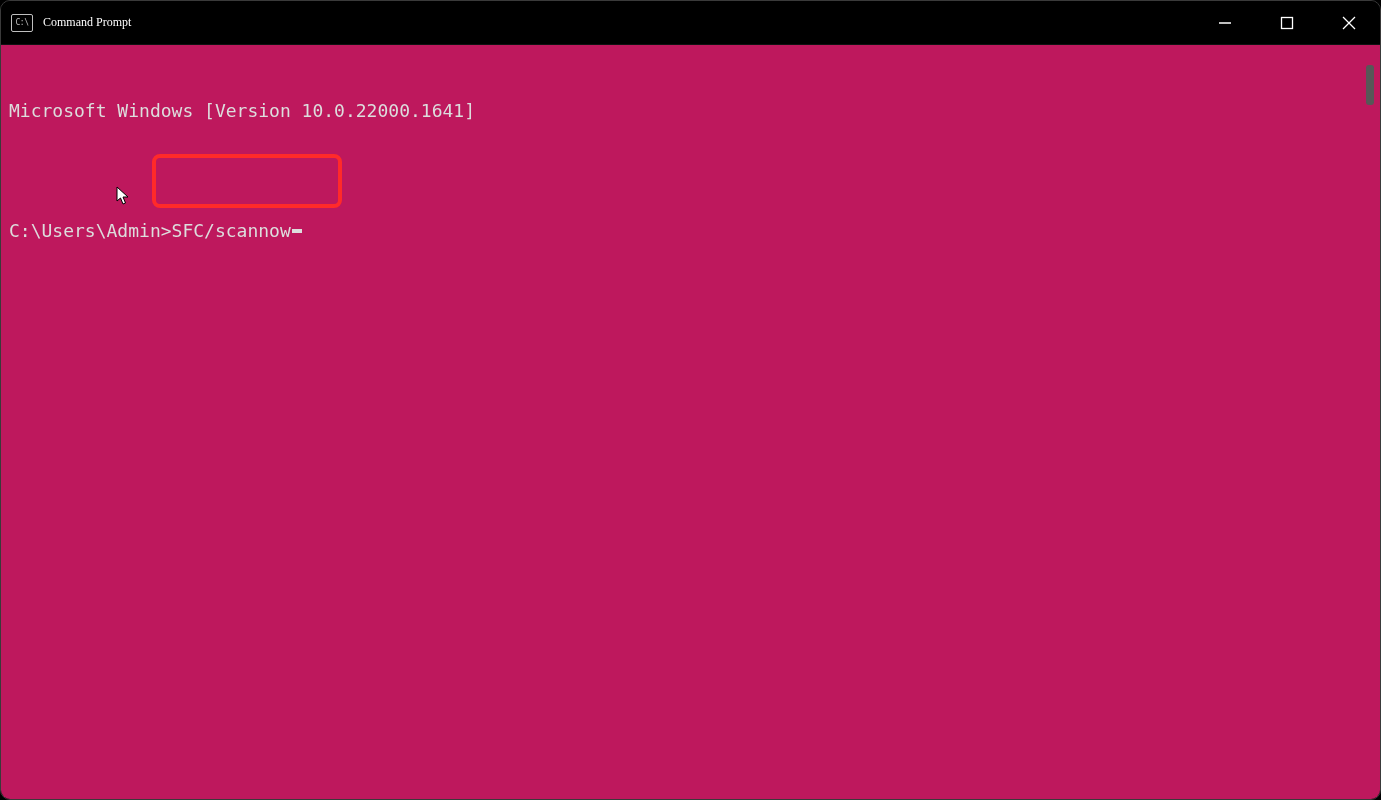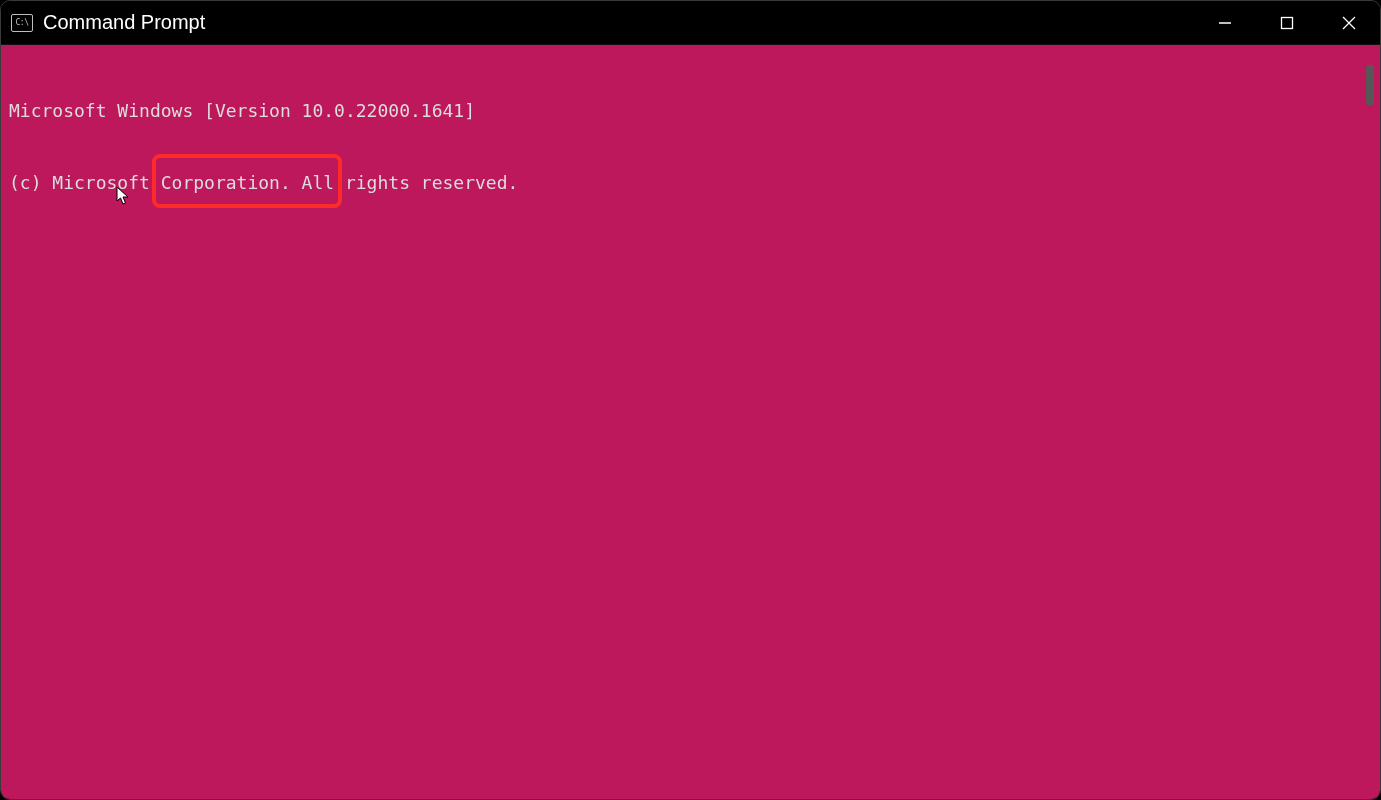--- a/index.html
+++ b/index.html
@@ -49,22 +49,22 @@
   }
   .app-icon span {
     font-family: Consolas, monospace;
     font-size: 8px;
     color: #bfbfbf;
     letter-spacing: -0.5px;
     line-height: 1;
   }
   .title-text {
     color: #ffffff;
-    font-family: Liberation Sans, sans-serif;
-    font-size: 20px;
+    font-family: Liberation Serif, serif;
+    font-size: 12px;
   }
   .window-controls {
     display: flex;
     height: 100%;
   }
   .wc-btn {
     width: 62px;
     height: 100%;
     display: flex;
     align-items: center;
@@ -172,22 +172,22 @@
         <svg width="14" height="14" viewBox="0 0 14 14">
           <line x1="1" y1="1" x2="13" y2="13" stroke="#ffffff" stroke-width="1.3"></line>
           <line x1="13" y1="1" x2="1" y2="13" stroke="#ffffff" stroke-width="1.3"></line>
         </svg>
       </div>
     </div>
   </div>
 
   <div class="content">
     <span class="line">Microsoft Windows [Version 10.0.22000.1641]</span>
-    <span class="line">(c) Microsoft Corporation. All rights reserved.</span>
     <span class="line"></span>
+    <span class="prompt-line"><span>C:\Users\Admin&gt;</span><span>SFC/scannow</span><span class="cursor"></span></span>
 
     
     <div class="highlight-box"></div>
 
     
     <svg class="cursor-pointer" viewBox="0 0 14 20">
       <path d="M1 1 L1 15 L4.5 12 L7 18 L9.5 17 L7 11 L12 11 Z" fill="#ffffff" stroke="#000000" stroke-width="1"></path>
     </svg>
   </div>
 

